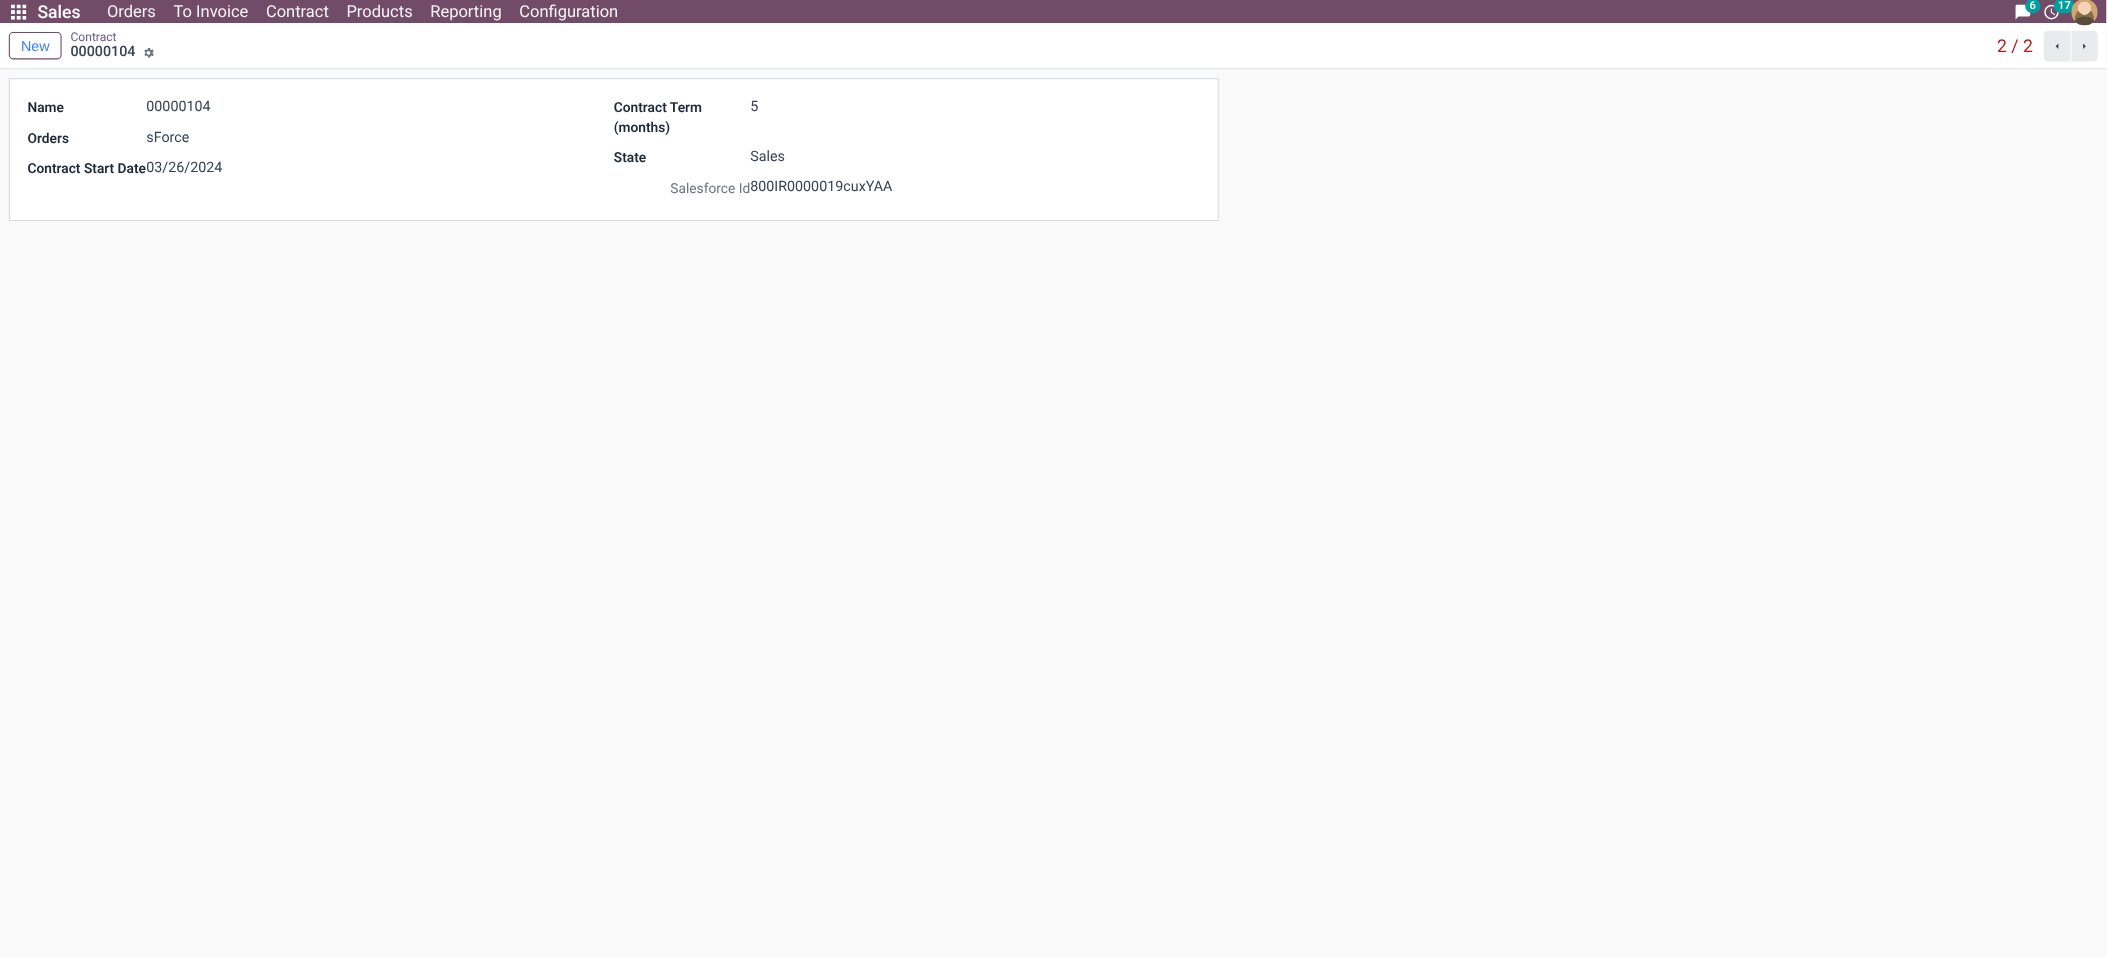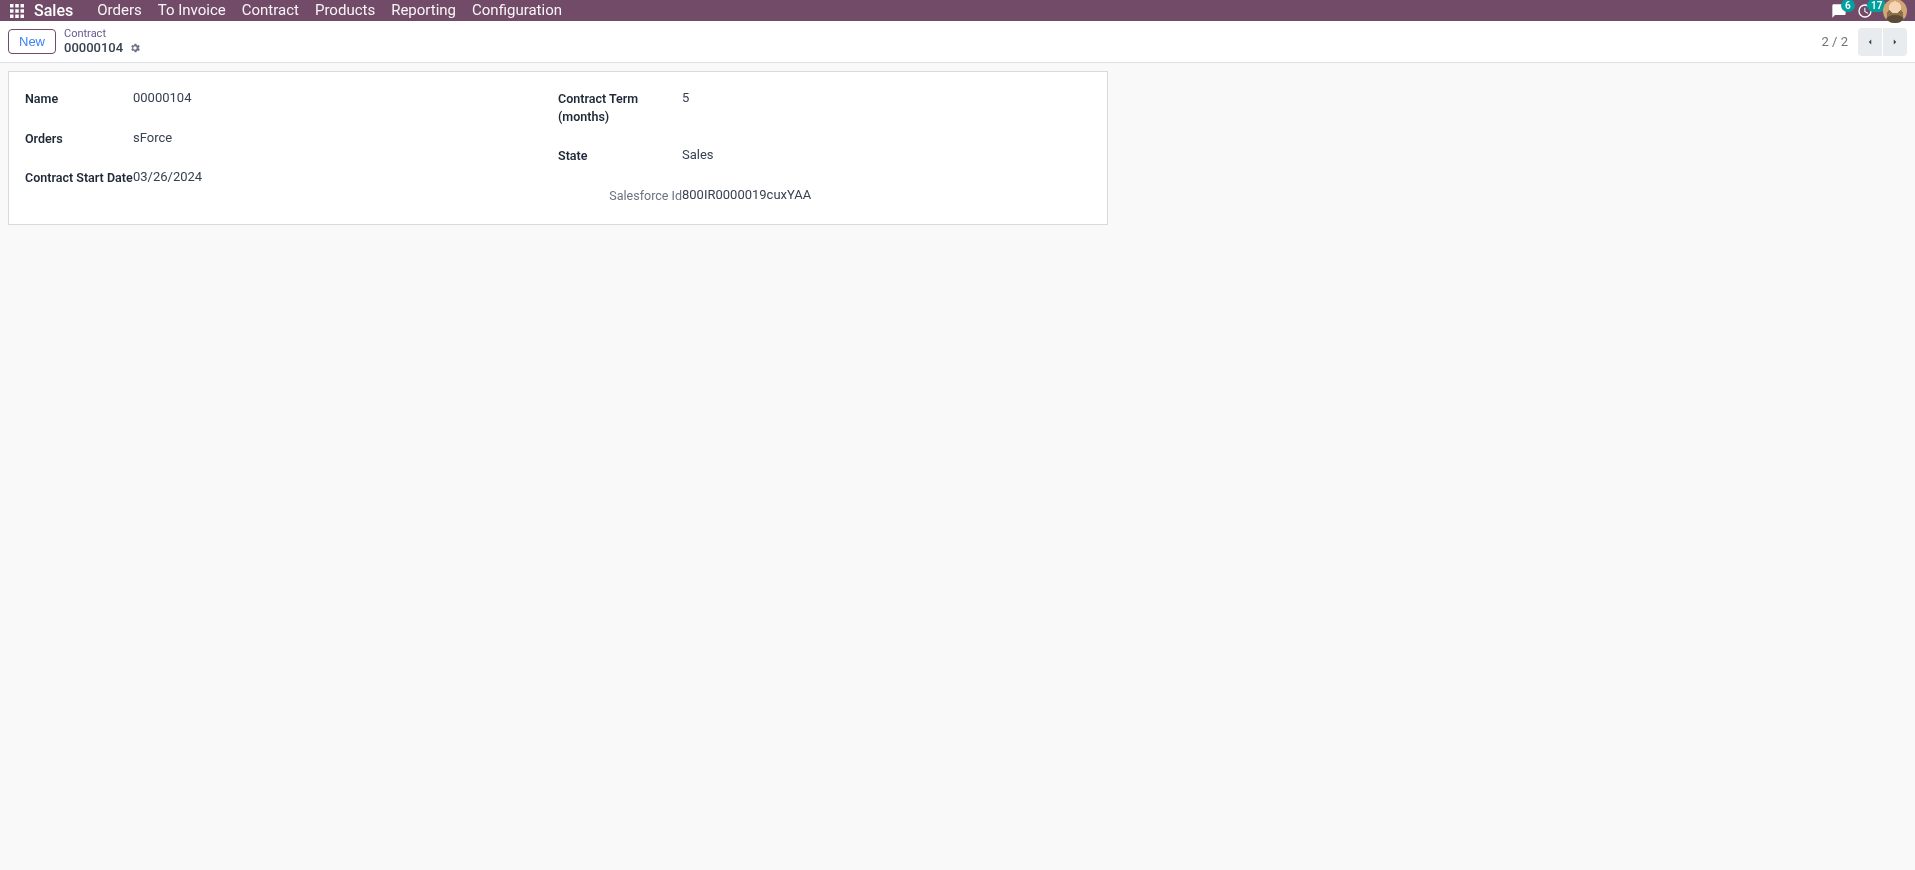--- a/index.html
+++ b/index.html
@@ -166,22 +166,22 @@
   width: 12px;
   height: 12px;
   fill: #6b7280;
 }
 .control-right {
   display: flex;
   align-items: center;
   gap: 10px;
 }
 .pager {
-  color: #737373;
-  font-size: 13px;
+  color: #b91c1c;
+  font-size: 16px;
 }
 .pager-btns {
   display: flex;
 }
 .pager-btn {
   width: 24px;
   height: 28px;
   background: #e9ecef;
   border: none;
   cursor: pointer;
@@ -212,21 +212,21 @@
   border-radius: 0;
   max-width: 1100px;
   padding: 16px 16px 20px 16px;
   display: flex;
   gap: 0;
 }
 .form-col {
   flex: 1;
   display: flex;
   flex-direction: column;
-  gap: 20px;
+  gap: 8px;
 }
 .form-row {
   display: flex;
   align-items: flex-start;
 }
 .form-label {
   width: 108px;
   font-weight: 600;
   color: #1f2937;
   font-size: 12.5px;

